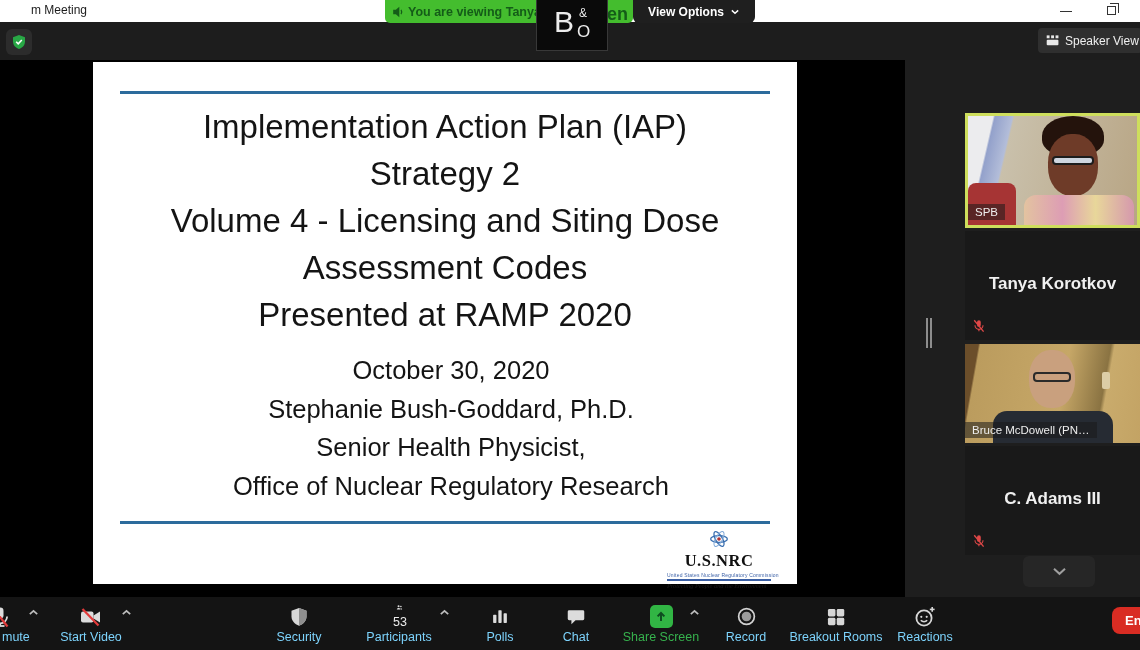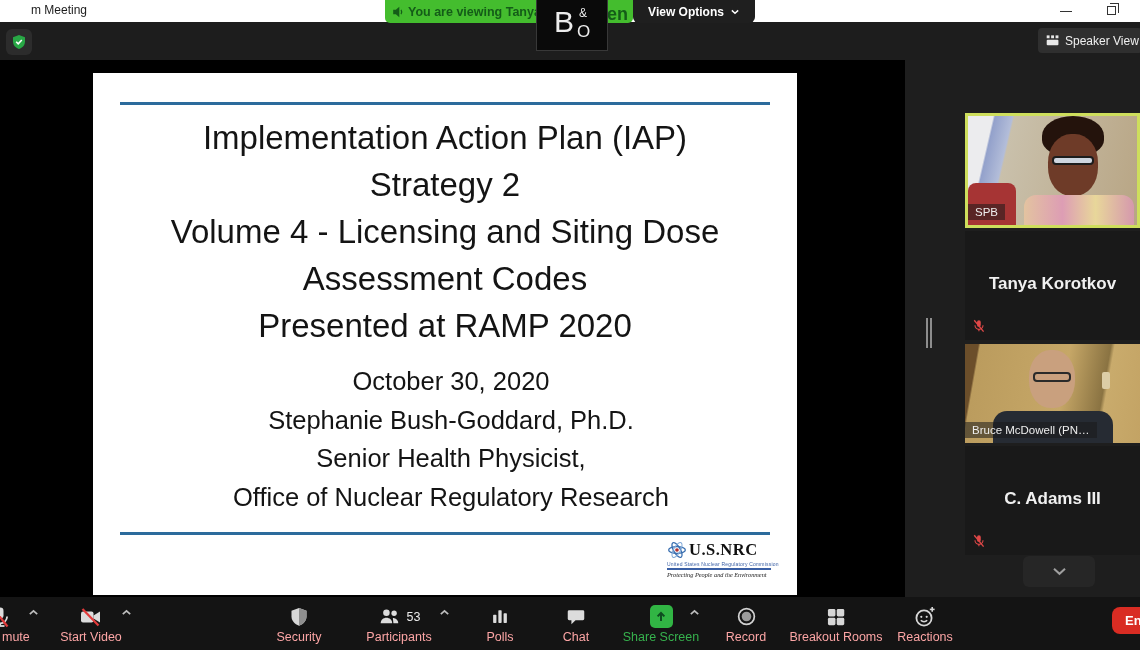--- a/index.html
+++ b/index.html
@@ -28,31 +28,31 @@
   .bo-amp{position:absolute;left:42px;top:6px;font-size:12px;font-weight:300;}
   .bo-o{position:absolute;left:40px;top:22px;font-size:17px;font-weight:300;}
   
   .statusbar{position:absolute;left:0;top:22px;width:1140px;height:38px;background:#1d1d1d;z-index:20;}
   .shield-btn{position:absolute;left:6px;top:7px;width:26px;height:26px;background:#2c2c2c;border-radius:6px;
           display:flex;align-items:center;justify-content:center;cursor:pointer;}
   .speaker-view{position:absolute;left:1038px;top:6px;width:104px;height:25px;background:#2f2f2f;border-radius:4px;
           display:flex;align-items:center;gap:5px;padding-left:7px;color:#f0f0f0;font-size:12px;cursor:pointer;}
   
   .share-area{position:absolute;left:0;top:60px;width:905px;height:537px;background:#000;}
-  .slide{position:absolute;left:93px;top:13px;width:704px;height:522px;background:#ffffff;}
+  .slide{position:absolute;left:93px;top:2px;width:704px;height:522px;background:#ffffff;}
   .rule{position:absolute;left:27px;width:650px;height:3px;background:#2c6b9c;}
   .rule.top{top:29px;}
   .rule.bot{top:459px;}
   .slide-title{position:absolute;left:0;top:41px;width:704px;text-align:center;
           font-size:33px;line-height:47px;color:#141414;}
   .slide-sub{position:absolute;left:0;top:289px;width:716px;text-align:center;
           font-size:25.5px;line-height:38.5px;color:#141414;}
   
   .nrc{position:absolute;right:26px;top:467px;width:104px;}
-  .nrc-row{display:flex;align-items:center;justify-content:flex-start;gap:2px;}
+  .nrc-row{display:flex;align-items:center;justify-content:flex-start;gap:2px;flex-direction:column;}
   .nrc-word{font-family:"Liberation Serif", serif;font-weight:bold;font-size:16.5px;color:#101010;letter-spacing:.5px;}
   .nrc-cap{font-size:5px;color:#3a5fa5;white-space:nowrap;margin-top:1px;letter-spacing:.2px;}
   .nrc-line{height:2px;background:#3a5fa5;margin:1px 0 1px 0;}
   .nrc-tag{font-family:"Liberation Serif", serif;font-style:italic;font-size:6.3px;color:#1a1a1a;white-space:nowrap;}
   
   .sidebar{position:absolute;left:905px;top:60px;width:235px;height:537px;background:#1e1e1e;}
   .resize-handle{position:absolute;left:21px;top:258px;width:7px;height:30px;cursor:col-resize;}
   .resize-handle::before,.resize-handle::after{content:"";position:absolute;top:0;width:1.6px;height:30px;background:#8d8d8d;}
   .resize-handle::before{left:0;} .resize-handle::after{left:4px;}
   .tile{position:absolute;left:60px;width:175px;overflow:hidden;background:#191919;}
@@ -77,22 +77,22 @@
   .v2-switch{position:absolute;right:30px;top:28px;width:8px;height:17px;background:#dccda6;border-radius:2px;}
   .v2-head{position:absolute;left:64px;top:6px;width:46px;height:58px;background:#c9a07e;border-radius:46%;}
   .v2-glasses{position:absolute;left:68px;top:28px;width:38px;height:10px;border:2.5px solid #2a2a2a;border-radius:4px;}
   .v2-body{position:absolute;left:28px;bottom:0;width:120px;height:32px;background:#262b33;border-radius:14px 14px 0 0;}
   .collapse-btn{position:absolute;left:118px;top:496px;width:72px;height:31px;background:#262626;border-radius:6px;
           display:flex;align-items:center;justify-content:center;cursor:pointer;}
   
   .toolbar{position:absolute;left:0;top:597px;width:1140px;height:53px;background:#141414;z-index:10;}
   .titem{position:absolute;top:0;height:53px;display:flex;flex-direction:column;align-items:center;
           padding-top:7px;cursor:pointer;}
-  .ticon{height:25px;display:flex;align-items:center;justify-content:center;gap:4px;}
-  .tlabel{font-size:12.5px;color:#fca5a5;margin-top:1px;white-space:nowrap;}
+  .ticon{height:25px;display:flex;align-items:center;justify-content:center;gap:4px;flex-direction:column;}
+  .tlabel{font-size:12.5px;color:#7dd3fc;margin-top:1px;white-space:nowrap;}
   .tlabel.green{color:#36b14d;}
   .caret{position:absolute;top:12px;}
   .share-sq{width:23px;height:23px;background:#31b544;border-radius:5px;display:flex;align-items:center;justify-content:center;}
   .count{font-size:12.5px;color:#ececec;margin-left:2px;}
   .end-btn{position:absolute;left:1112px;top:10px;width:60px;height:27px;background:#d92c23;border-radius:8px;
           color:#fff;font-size:13px;font-weight:bold;display:flex;align-items:center;padding-left:13px;cursor:pointer;}
 </style>
 </head>
 <body>
 

